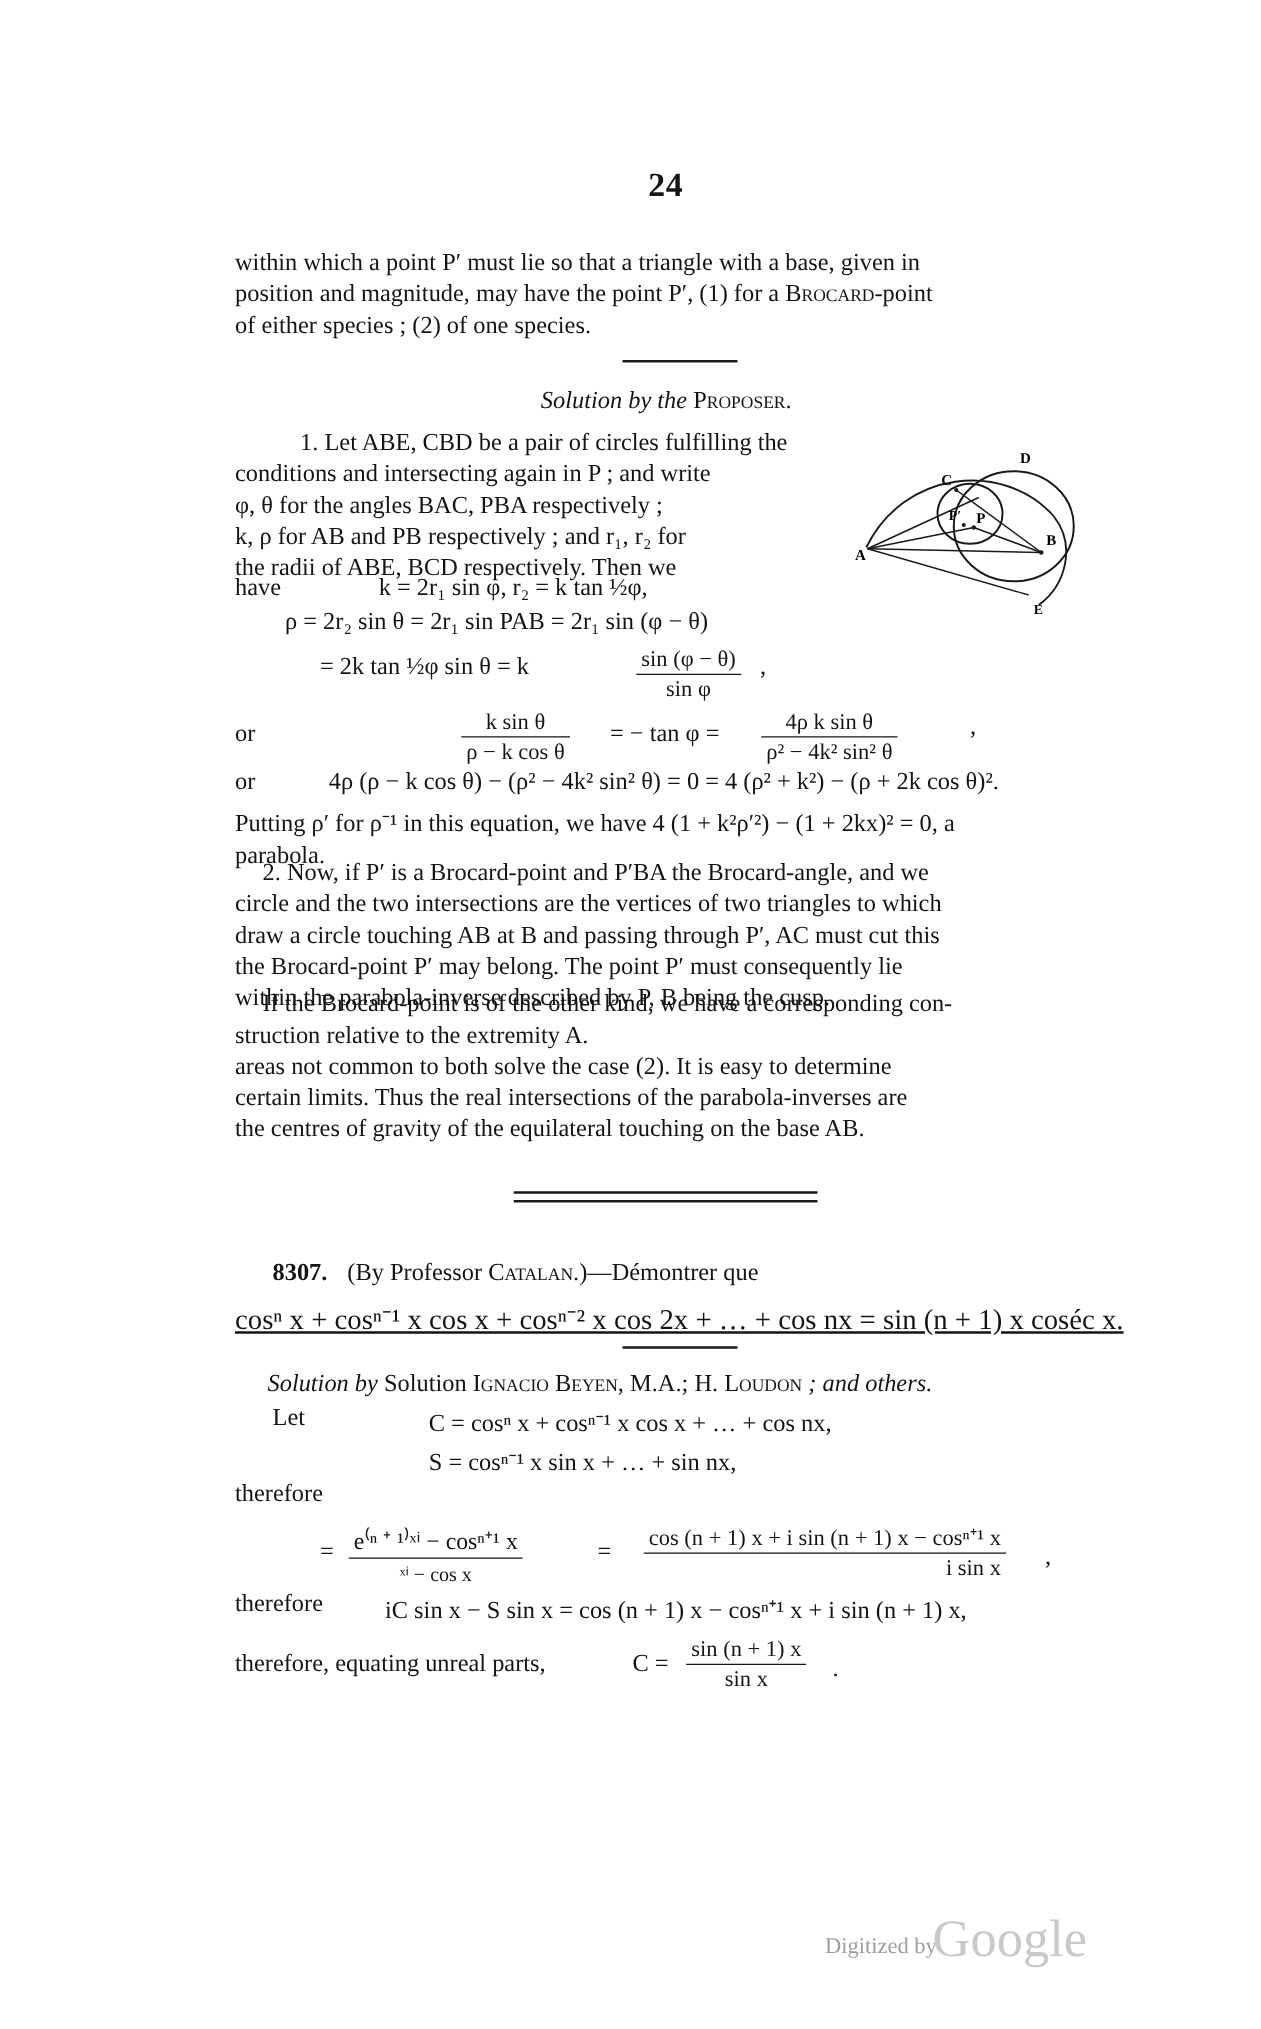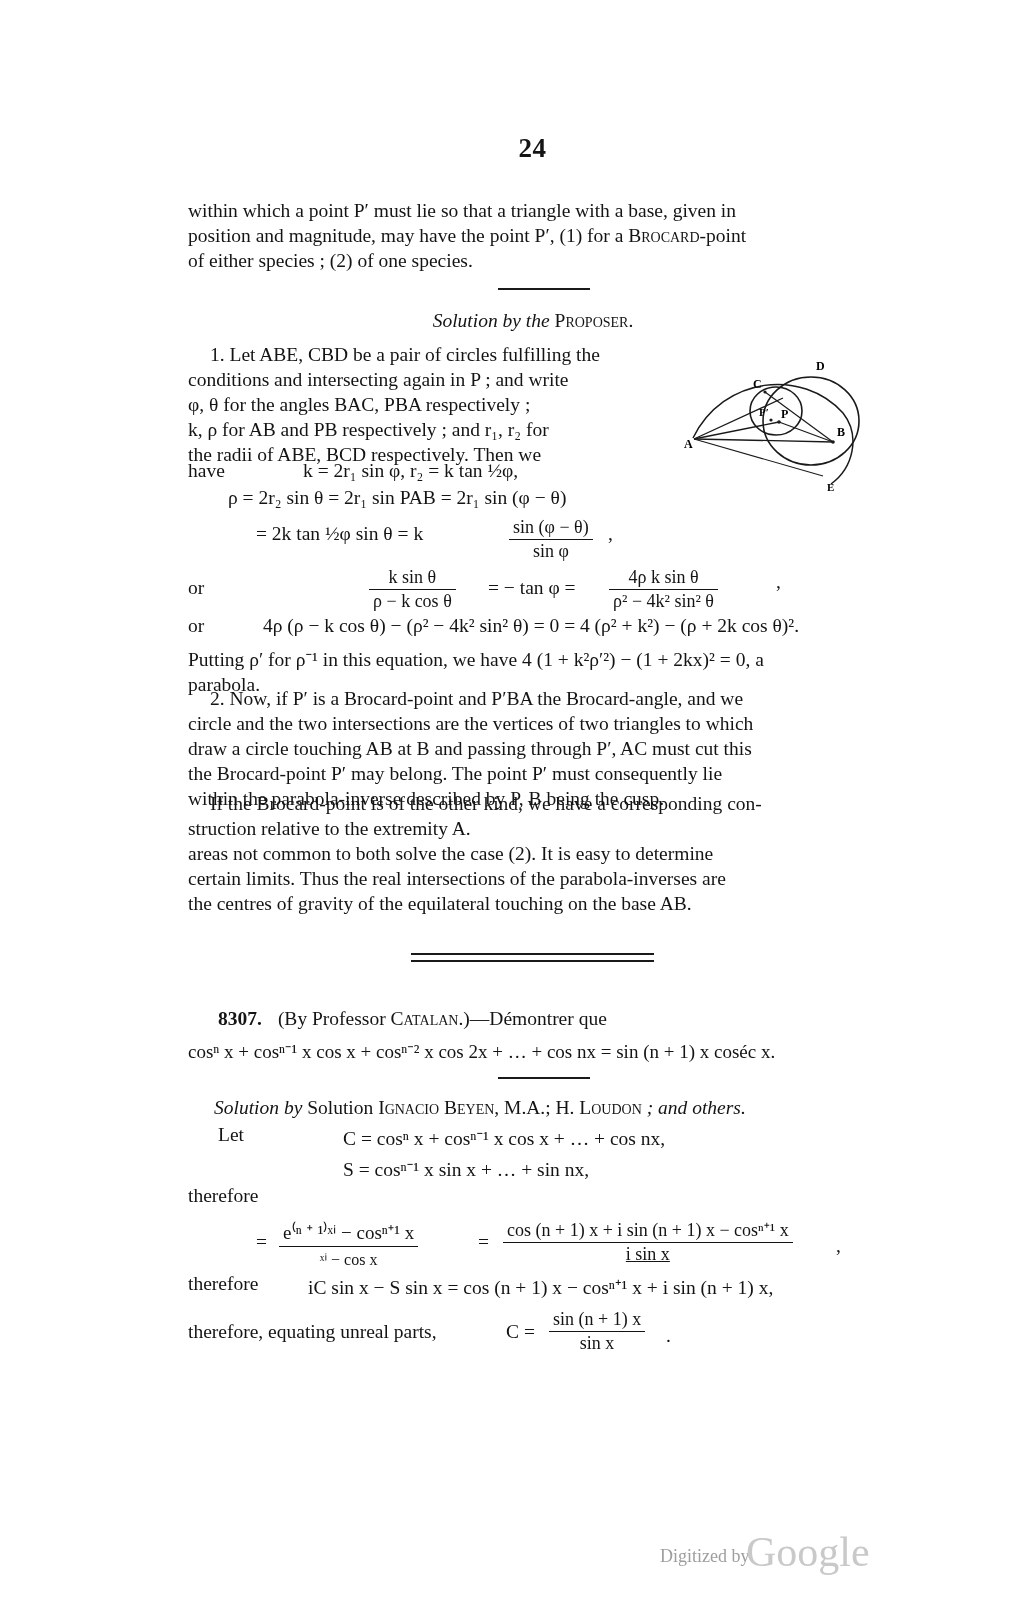--- a/index.html
+++ b/index.html
@@ -125,21 +125,21 @@
     <p class="para">of either species ; (2) of one species.</p>
   </div>
 
   <div class="rule" style="left:470px; top:288px; width:92px;"></div>
 
   <div style="position:absolute; left:160px; top:310px; width:690px; text-align:center;">
     <span class="it" style="font-size:19.5px;">Solution by the </span><span class="sc" style="font-size:19.5px;">Proposer</span><span style="font-size:19.5px;">.</span>
   </div>
 
   <div style="position:absolute; left:160px; top:342px; width:472px;">
-    <p class="para indent" style="text-align:left;">1. Let ABE, CBD be a pair of circles fulfilling the</p>
+    <p class="para indent" style="text-align:center;">1. Let ABE, CBD be a pair of circles fulfilling the</p>
     <p class="para" style="text-align:left;">conditions and intersecting again in P ; and write</p>
     <p class="para" style="text-align:left;">φ, θ for the angles BAC, PBA respectively ;</p>
     <p class="para" style="text-align:left;">k, ρ for AB and PB respectively ; and r₁, r₂ for</p>
     <p class="para" style="text-align:left;">the radii of ABE, BCD respectively.   Then we</p>
   </div>
 
   <div class="figure" style="left:655px; top:358px; width:200px; height:165px;">
     <svg width="200" height="165" viewBox="0 0 200 165">
 
       <ellipse cx="128" cy="63" rx="48" ry="44" fill="none" stroke="#1a1a1a" stroke-width="1.6"></ellipse>
@@ -233,21 +233,21 @@
     <p class="para">the centres of gravity of the equilateral touching on the base AB.</p>
   </div>
 
   <div class="dblrule" style="left:383px; top:953px; width:243px;"></div>
 
   <div style="position:absolute; left:190px; top:1008px; width:700px;">
     <span class="math" style="font-weight:bold;">8307.</span>
     <span class="math" style="margin-left:12px;">(By Professor </span><span class="math sc">Catalan</span><span class="math">.)—Démontrer que</span>
   </div>
   <div style="position:absolute; left:160px; top:1038px; width:760px;">
-    <span class="math" style="font-size:19px;">cosⁿ x + cosⁿ⁻¹ x cos x + cosⁿ⁻² x cos 2x + … + cos nx = sin (n + 1) x coséc x.</span>
+    <span class="math" style="font-size:23px;text-decoration:underline;">cosⁿ x + cosⁿ⁻¹ x cos x + cosⁿ⁻² x cos 2x + … + cos nx = sin (n + 1) x coséc x.</span>
   </div>
 
   <div class="rule" style="left:470px; top:1077px; width:92px;"></div>
 
   <div style="position:absolute; left:186px; top:1097px; width:700px;">
     <span class="math it">Solution by </span><span class="math">Solution </span><span class="math sc">Ignacio Beyen</span><span class="math">, M.A.; H. </span><span class="math sc">Loudon</span><span class="math it"> ; and others.</span>
   </div>
 
   <div style="position:absolute; left:160px; top:1124px; width:760px;">
 
@@ -264,23 +264,23 @@
       <span class="math" style="position:absolute; left:0; top:0;">therefore</span>
     </div>
 
     <div style="position:relative; height:58px;">
       <span class="math" style="position:absolute; left:68px; top:16px;">=</span>
       <span class="frac" style="position:absolute; left:88px; top:4px;">
         <span class="num" style="font-size:19px;">e⁽ⁿ ⁺ ¹⁾ˣⁱ − cosⁿ⁺¹ x</span>
         <span class="den" style="font-size:16px;">ˣⁱ − cos x</span>
       </span>
       <span class="math" style="position:absolute; left:290px; top:16px;">=</span>
-      <span class="frac" style="position:absolute; left:312px; top:2px;">
+      <span class="frac" style="position:absolute; left:324px; top:2px;text-align:right;">
         <span class="num" style="font-size:18px;">cos (n + 1) x + i sin (n + 1) x − cosⁿ⁺¹ x</span>
-        <span class="den" style="font-size:18px;text-decoration:underline;">i sin x</span>
+        <span class="den" style="font-size:18px;">i sin x</span>
       </span>
       <span class="math" style="position:absolute; left:648px; top:20px;">,</span>
     </div>
 
     <div style="position:relative; height:34px;">
       <span class="math" style="position:absolute; left:0; top:0;">therefore</span>
       <span class="math" style="position:absolute; left:120px; top:0;">iC sin x − S sin x = cos (n + 1) x − cosⁿ⁺¹ x + i sin (n + 1) x,</span>
     </div>
 
     <div style="position:relative; height:50px;">

